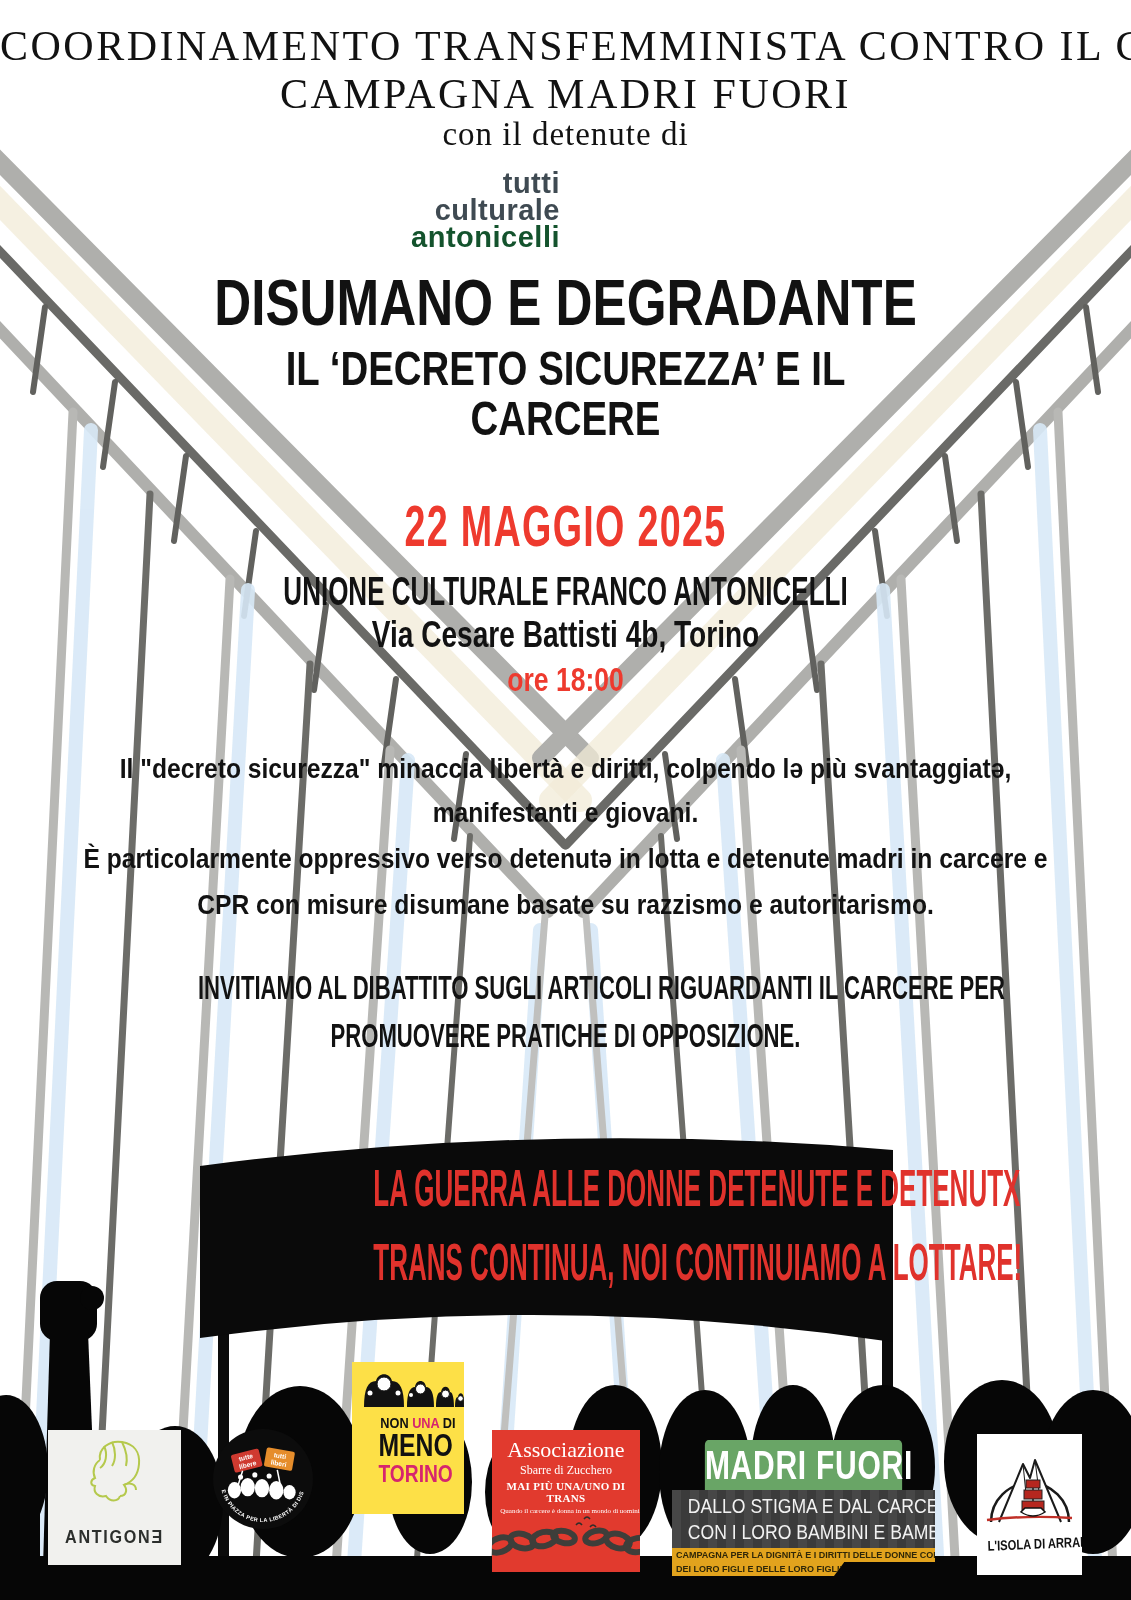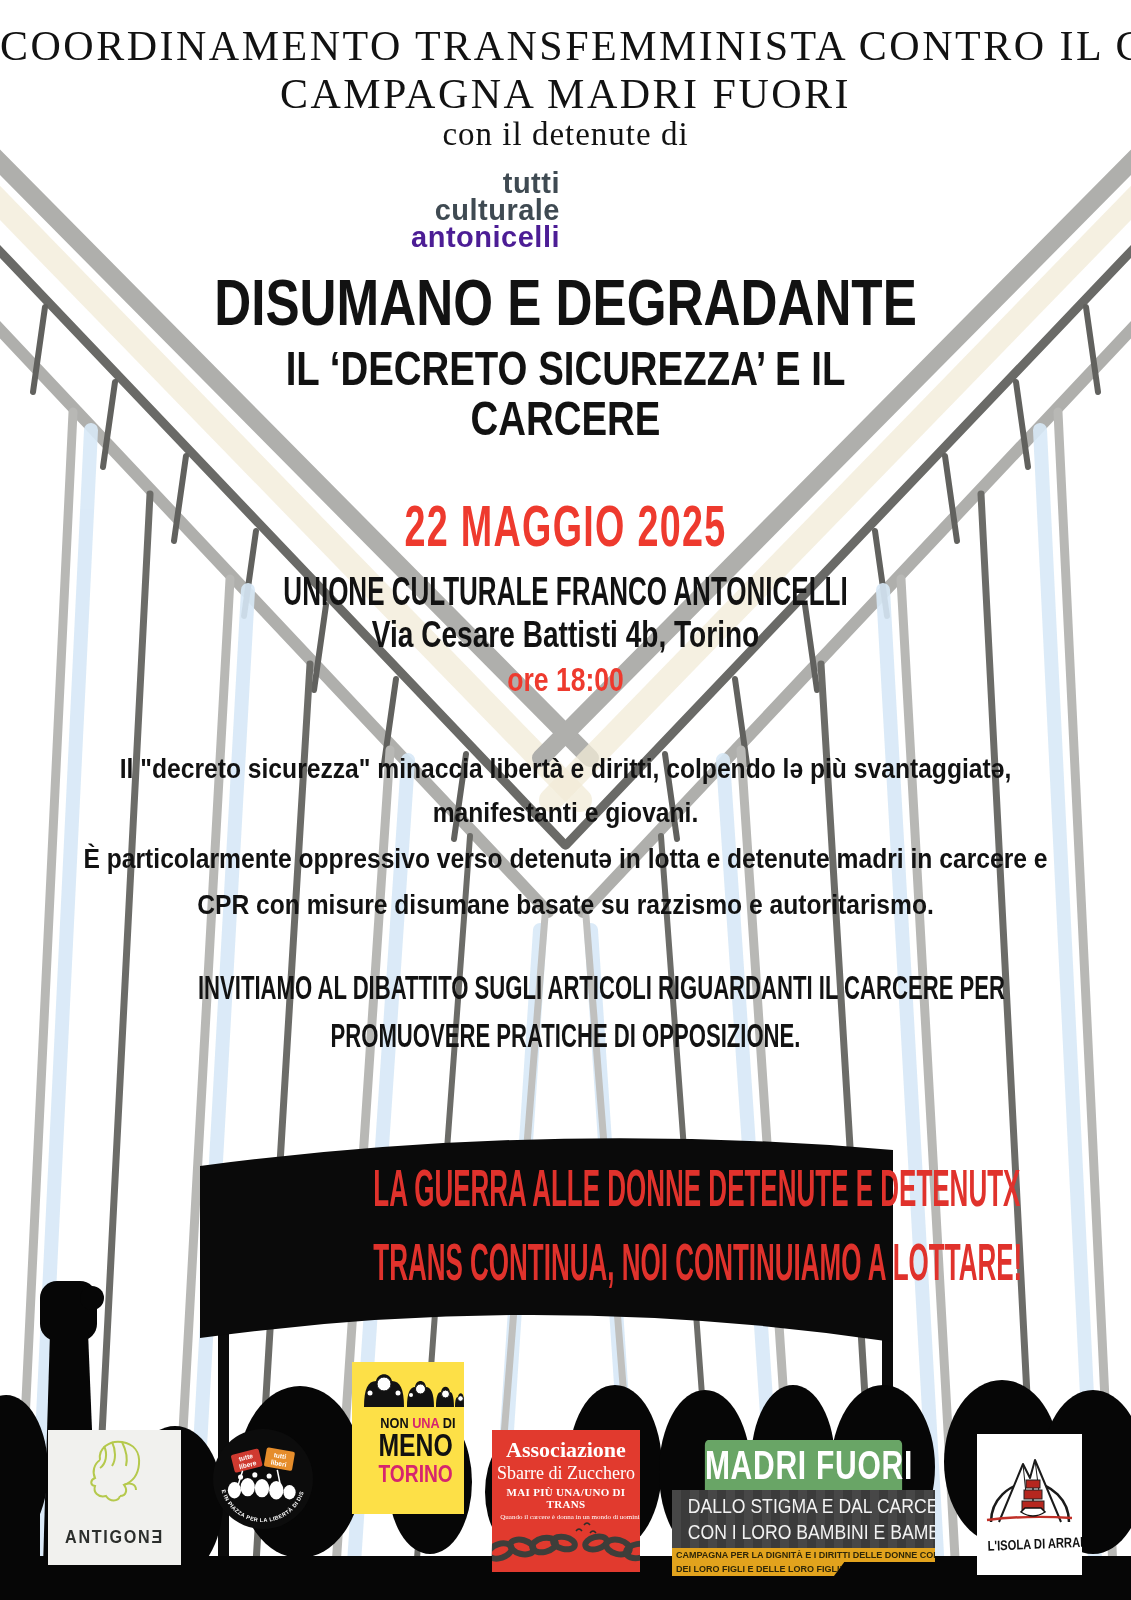--- a/index.html
+++ b/index.html
@@ -20,21 +20,21 @@
   .sx88{transform:scaleX(.88)}
 
   .h1{top:24px;font-size:42px;letter-spacing:2.5px;}
   .h2{top:72px;font-size:42px;letter-spacing:2.5px;}
   .h3{top:117px;font-size:33px;letter-spacing:1px;}
 
   .uc-words{
     position:absolute;left:392px;top:170px;width:168px;text-align:right;z-index:2;
     font-weight:bold;font-size:29px;line-height:27px;color:#3f4a52;letter-spacing:.5px;
   }
-  .uc-words .acc{color:#4c1d95;}
+  .uc-words .acc{color:#14532d;}
   .uc-mono{
     position:absolute;left:562px;top:128px;z-index:2;font-weight:bold;
     font-size:142px;letter-spacing:-12px;line-height:1;
   }
   .uc-mono .u{color:#3a454d;} .uc-mono .c{color:#e8413c;}
 
   .t1{top:270px;font-size:64px;}
   .t2{top:344px;font-size:48px;}
   .t3{top:394px;font-size:48px;}
 
@@ -60,22 +60,22 @@
   .lg-antigone .nm{position:absolute;left:0;right:0;top:96px;text-align:center;
     font-weight:bold;font-size:19px;letter-spacing:2px;color:#2c2f2c;transform:scaleX(.85);}
   .lg-tutte{left:212px;top:1428px;width:102px;height:102px;}
   .lg-nudm{left:352px;top:1362px;width:112px;height:152px;background:#fde047;text-align:right;}
   .lg-nudm .l1{margin-top:2px;font-weight:bold;font-size:15px;color:#111;transform:scaleX(.85);white-space:nowrap;}
   .lg-nudm .l1 .mg{color:#d6256e;}
   .lg-nudm .l2{font-weight:bold;font-size:31px;line-height:.95;color:#111;transform:scaleX(.8);}
   .lg-nudm .l3{font-weight:bold;font-size:24px;line-height:1.15;color:#d6256e;transform:scaleX(.8);}
   .lg-sbarre{left:492px;top:1430px;width:148px;height:142px;background:#e13a2e;
     text-align:center;color:#fff;font-family:"Liberation Serif",serif;}
-  .lg-sbarre .s1{margin-top:7px;font-size:22px;font-weight:bold;}
-  .lg-sbarre .s2{font-size:18px;font-family:Liberation Serif, serif;}
+  .lg-sbarre .s1{margin-top:7px;font-size:22px;}
+  .lg-sbarre .s2{font-size:12px;font-family:Liberation Serif, serif;}
   .lg-sbarre .s3{font-size:11px;font-weight:bold;letter-spacing:.3px;margin-top:2px;}
   .lg-sbarre .s4{font-size:7px;margin-top:3px;padding-left:8px;}
   .lg-madri{left:672px;top:1440px;width:263px;height:136px;}
   .lg-madri .head{height:50px;background:#69a566;border-radius:5px 5px 0 0;
     text-align:center;line-height:50px;color:#fff;font-weight:bold;font-size:40px;
     letter-spacing:1px;transform:scaleX(.75);transform-origin:50% 0;white-space:nowrap;}
   .lg-madri .body{height:55px;background:repeating-linear-gradient(90deg,#474747 0 9px,#3b3b3b 9px 18px);
     color:#f2f2f2;text-align:center;font-size:20px;line-height:26px;padding-top:3px;}
   .lg-madri .body div{transform:scaleX(.88);white-space:nowrap;}
   .lg-madri .rb1,.lg-madri .rb2{background:#e2a31d;color:#2f2708;font-weight:bold;

